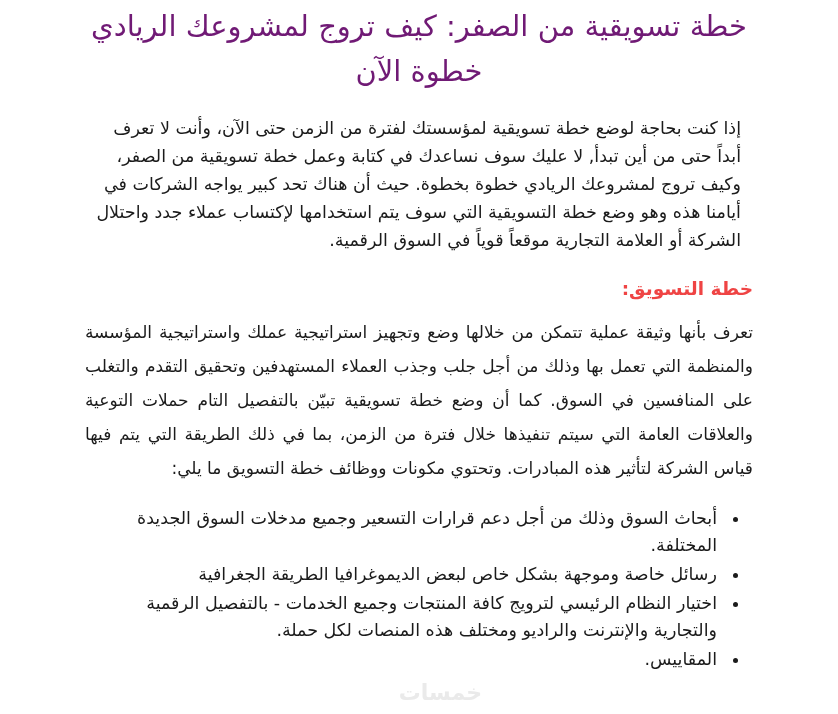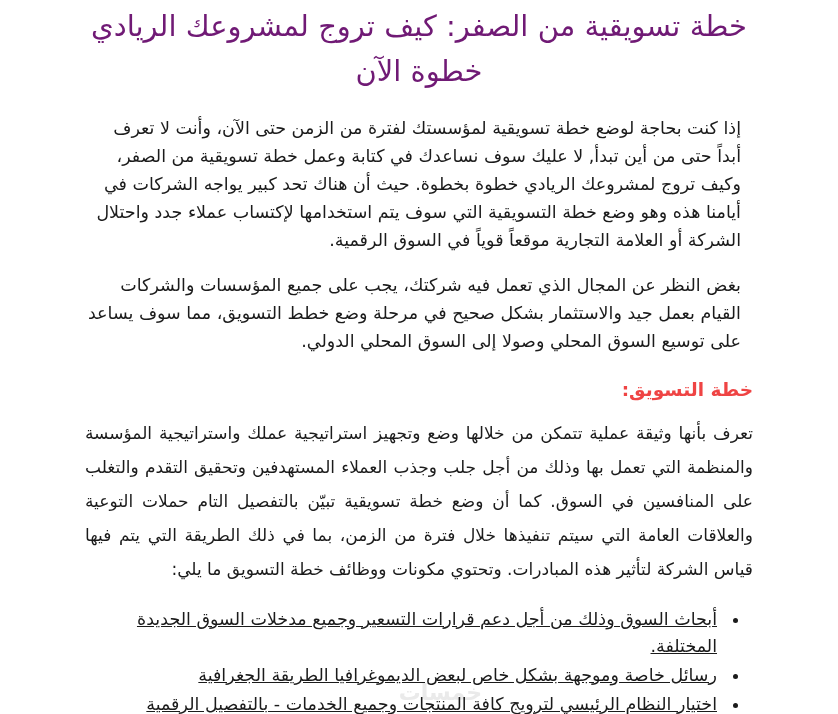--- a/index.html
+++ b/index.html
@@ -52,21 +52,20 @@
     margin: 20px 0 0 0;
     padding: 0 32px 0 0;
     font-size: 17.5px;
     line-height: 27px;
     list-style: disc;
   }
   .bullet-list li {
     padding-right: 4px;
     margin: 0 0 2px 0;
     text-align: right;
-    text-decoration: underline;
   }
   .watermark {
     position: absolute;
     z-index: 0;
     top: 680px;
     right: 356px;
     font-size: 22px;
     font-weight: bold;
     letter-spacing: 2px;
     user-select: none;
@@ -78,21 +77,20 @@
 <div class="watermark" style="color: rgb(234, 234, 234);">خمسات</div>
 
 <div class="page">
 
   <h1 class="doc-title"><span>خطة تسويقية من الصفر: كيف تروج لمشروعك الريادي</span><br>
     <span>خطوة الآن</span>
   </h1>
 
   <p class="intro-paragraph">إذا كنت بحاجة لوضع خطة تسويقية لمؤسستك لفترة من الزمن حتى الآن، وأنت لا تعرف أبداً حتى من أين تبدأ, لا عليك سوف نساعدك في كتابة وعمل خطة تسويقية من الصفر، وكيف تروج لمشروعك الريادي خطوة بخطوة. حيث أن هناك تحد كبير يواجه الشركات في أيامنا هذه وهو وضع خطة التسويقية التي سوف يتم استخدامها لإكتساب عملاء جدد واحتلال الشركة أو العلامة التجارية موقعاً قوياً في السوق الرقمية.</p>
 
-  <p class="intro-paragraph">بغض النظر عن المجال الذي تعمل فيه شركتك، يجب على جميع المؤسسات والشركات القيام بعمل جيد والاستثمار بشكل صحيح في مرحلة وضع خطط التسويق، مما سوف يساعد على توسيع السوق المحلي وصولا إلى السوق المحلي الدولي.</p>
 
   <h2 class="section-heading" style="color: #ef4444;">خطة التسويق:</h2>
 
   <p class="section-paragraph">تعرف بأنها وثيقة عملية تتمكن من خلالها وضع وتجهيز استراتيجية عملك واستراتيجية المؤسسة والمنظمة التي تعمل بها وذلك من أجل جلب وجذب العملاء المستهدفين وتحقيق التقدم والتغلب على المنافسين في السوق. كما أن وضع خطة تسويقية تبيّن بالتفصيل التام حملات التوعية والعلاقات العامة التي سيتم تنفيذها خلال فترة من الزمن، بما في ذلك الطريقة التي يتم فيها قياس الشركة لتأثير هذه المبادرات. وتحتوي مكونات ووظائف خطة التسويق ما يلي:</p>
 
   <ul class="bullet-list">
     <li>أبحاث السوق وذلك من أجل دعم قرارات التسعير وجميع مدخلات السوق الجديدة المختلفة.</li>
     <li>رسائل خاصة وموجهة بشكل خاص لبعض الديموغرافيا الطريقة الجغرافية</li>
     <li>اختيار النظام الرئيسي لترويج كافة المنتجات وجميع الخدمات - بالتفصيل الرقمية والتجارية والإنترنت والراديو ومختلف هذه المنصات لكل حملة.</li>
     <li>المقاييس.</li>

